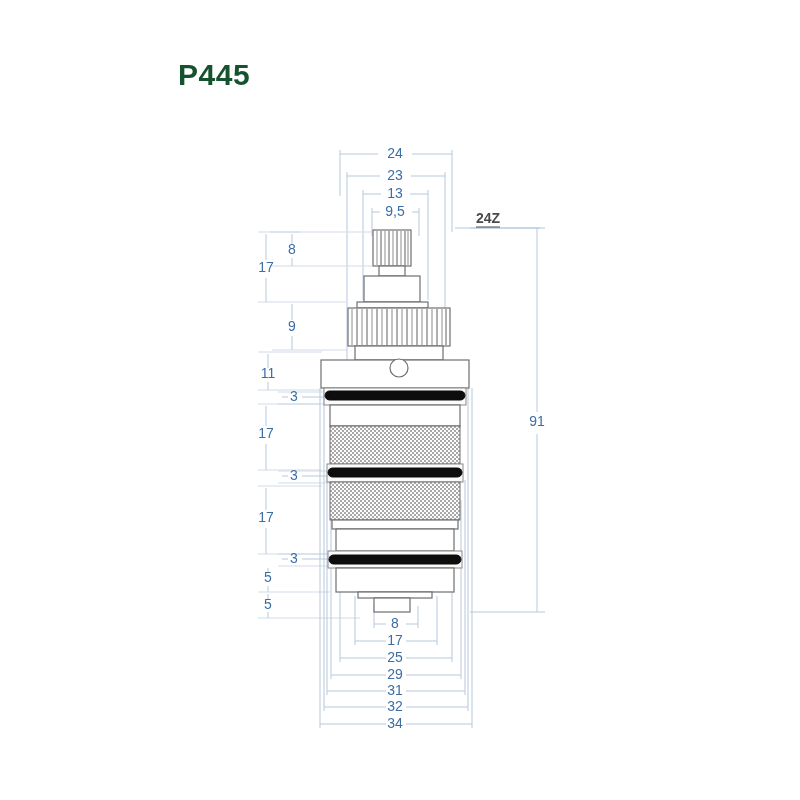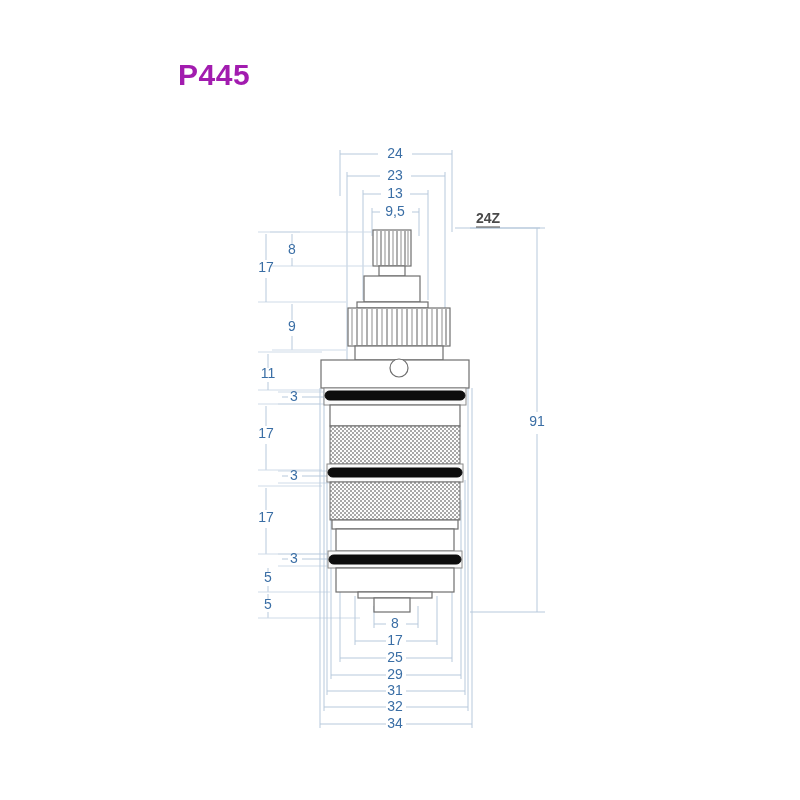--- a/index.html
+++ b/index.html
@@ -19,21 +19,21 @@
     position: relative;
     width: 800px;
     height: 800px;
   }
   #page-title {
     position: absolute;
     left: 178px;
     top: 58px;
     font-size: 30px;
     font-weight: bold;
-    color: #a21caf;
+    color: #14532d;
     letter-spacing: 0.5px;
     font-family: "Liberation Sans", sans-serif;
   }
   svg.tech-svg {
     position: absolute;
     left: 0;
     top: 0;
     width: 800px;
     height: 800px;
   }

